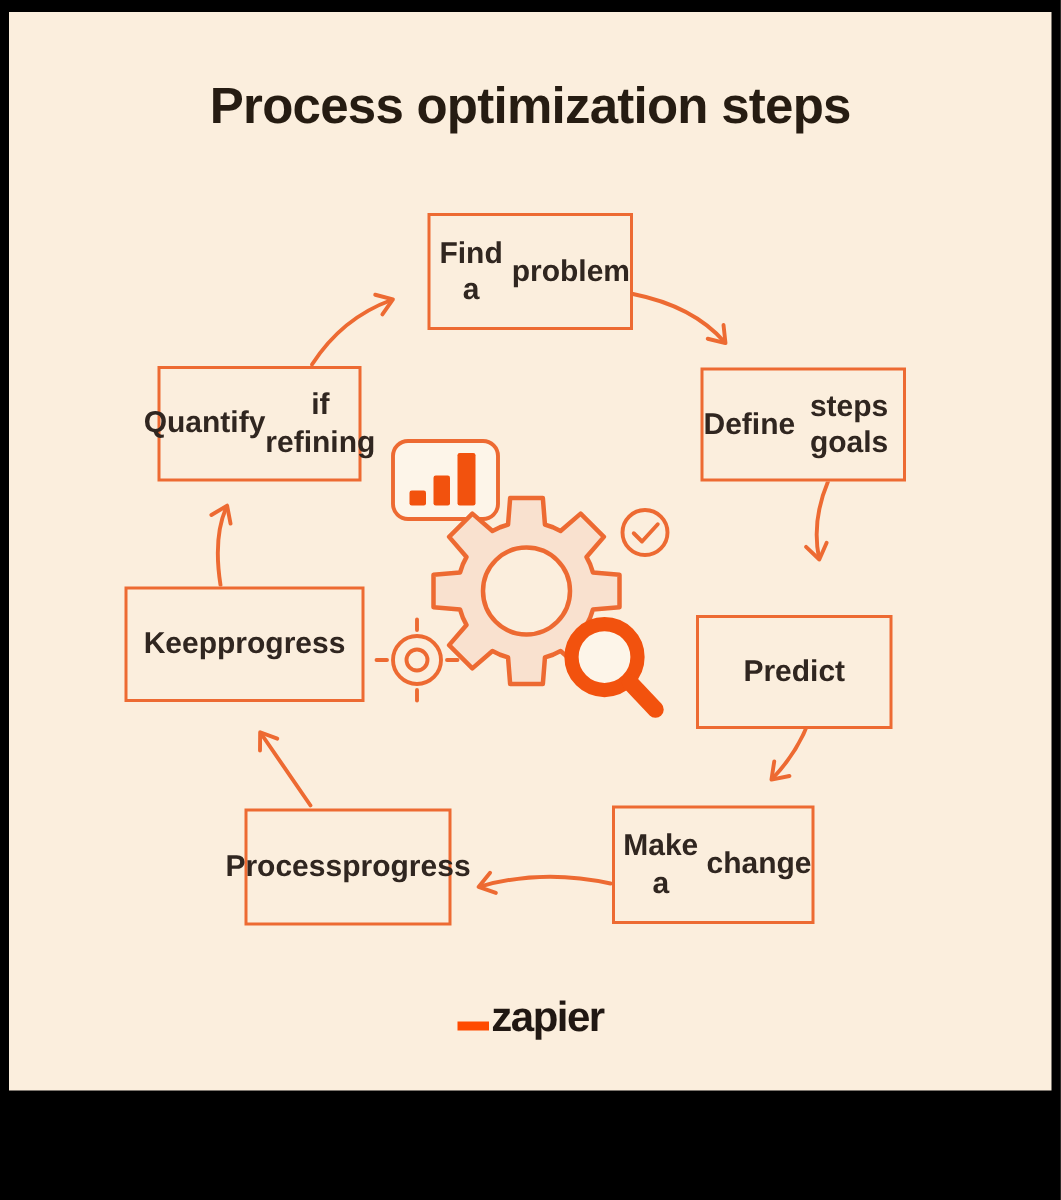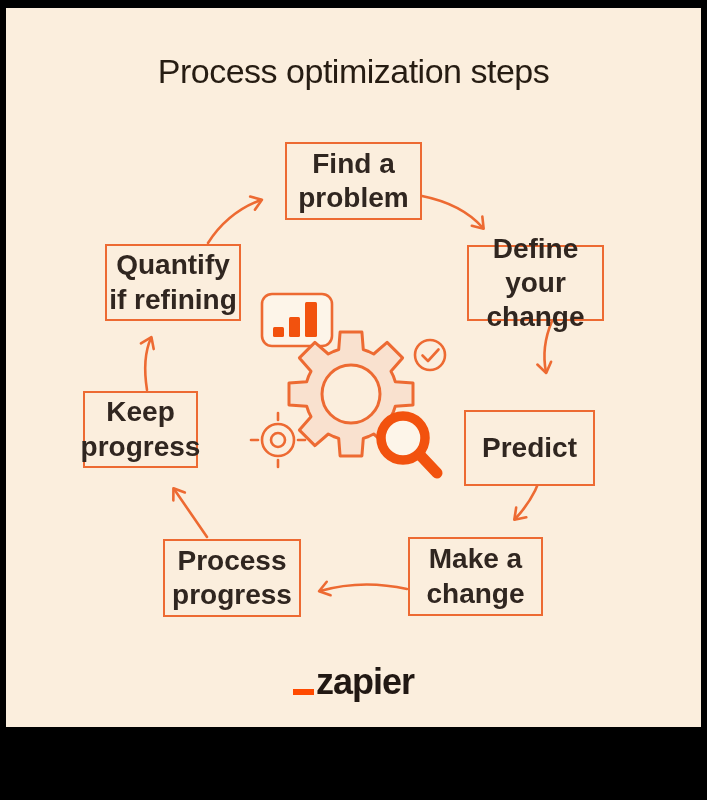--- a/index.html
+++ b/index.html
@@ -18,57 +18,56 @@
   .art{
     position:absolute;left:0;top:0;width:707px;height:800px;
     z-index:1;
   }
   .page-title{
     position:absolute;
     left:0;top:52px;width:707px;
     margin:0;
     text-align:center;
     font-size:34px;
-    font-weight:normal;
+    font-weight:bold;
     letter-spacing:-0.5px;
     color:#261C12;
     z-index:2;
   }
   .step-box{
     position:absolute;
     z-index:2;
     box-sizing:border-box;
     background:#FBEEDD;
     border:2.5px solid #ED6A32;
     display:flex;
-    flex-direction:column;
     align-items:center;
     justify-content:center;
     text-align:center;
-    font-size:28px;
+    font-size:20px;
     font-weight:bold;
     line-height:1.22;
     color:#302620;
   }
   .brand{
     position:absolute;
     left:0;top:664px;width:707px;
     display:flex;
     align-items:flex-end;
     justify-content:center;
     z-index:2;
   }
   .brand-underscore{
     display:inline-block;
     width:21px;height:6px;
     background:#FF4A00;
     margin:0 2px 5px 0;
   }
   .brand-word{
-    font-size:36px;
+    font-size:28px;
     font-weight:bold;
     letter-spacing:-1px;
     color:#211813;
     line-height:1;
   }
 </style>
 </head>
 <body>
 
 <div class="canvas">
@@ -125,38 +124,38 @@
 
   <h1 class="page-title">Process optimization steps</h1>
 
   <div class="step-box" style="left:285px;top:142px;width:137px;height:78px;">
     <span>Find a</span>
     <span>problem</span>
   </div>
 
   <div class="step-box" style="left:467px;top:245px;width:137px;height:76px;">
     <span>Define</span>
-    <span>your change</span>
+    <span>steps goals</span>
   </div>
 
   <div class="step-box" style="left:464px;top:392px;width:131px;height:76px;margin-top:18px;">
     <span>Predict</span>
   </div>
 
   <div class="step-box" style="left:408px;top:537px;width:135px;height:79px;">
     <span>Make a</span>
     <span>change</span>
   </div>
 
   <div class="step-box" style="left:163px;top:539px;width:138px;height:78px;">
     <span>Process</span>
     <span>progress</span>
   </div>
 
-  <div class="step-box" style="left:83px;top:391px;width:115px;height:77px;">
+  <div class="step-box" style="left:83px;top:391px;width:160px;height:77px;">
     <span>Keep</span>
     <span>progress</span>
   </div>
 
   <div class="step-box" style="left:105px;top:244px;width:136px;height:77px;">
     <span>Quantify</span>
     <span>if refining</span>
   </div>
 
   <div class="brand">

